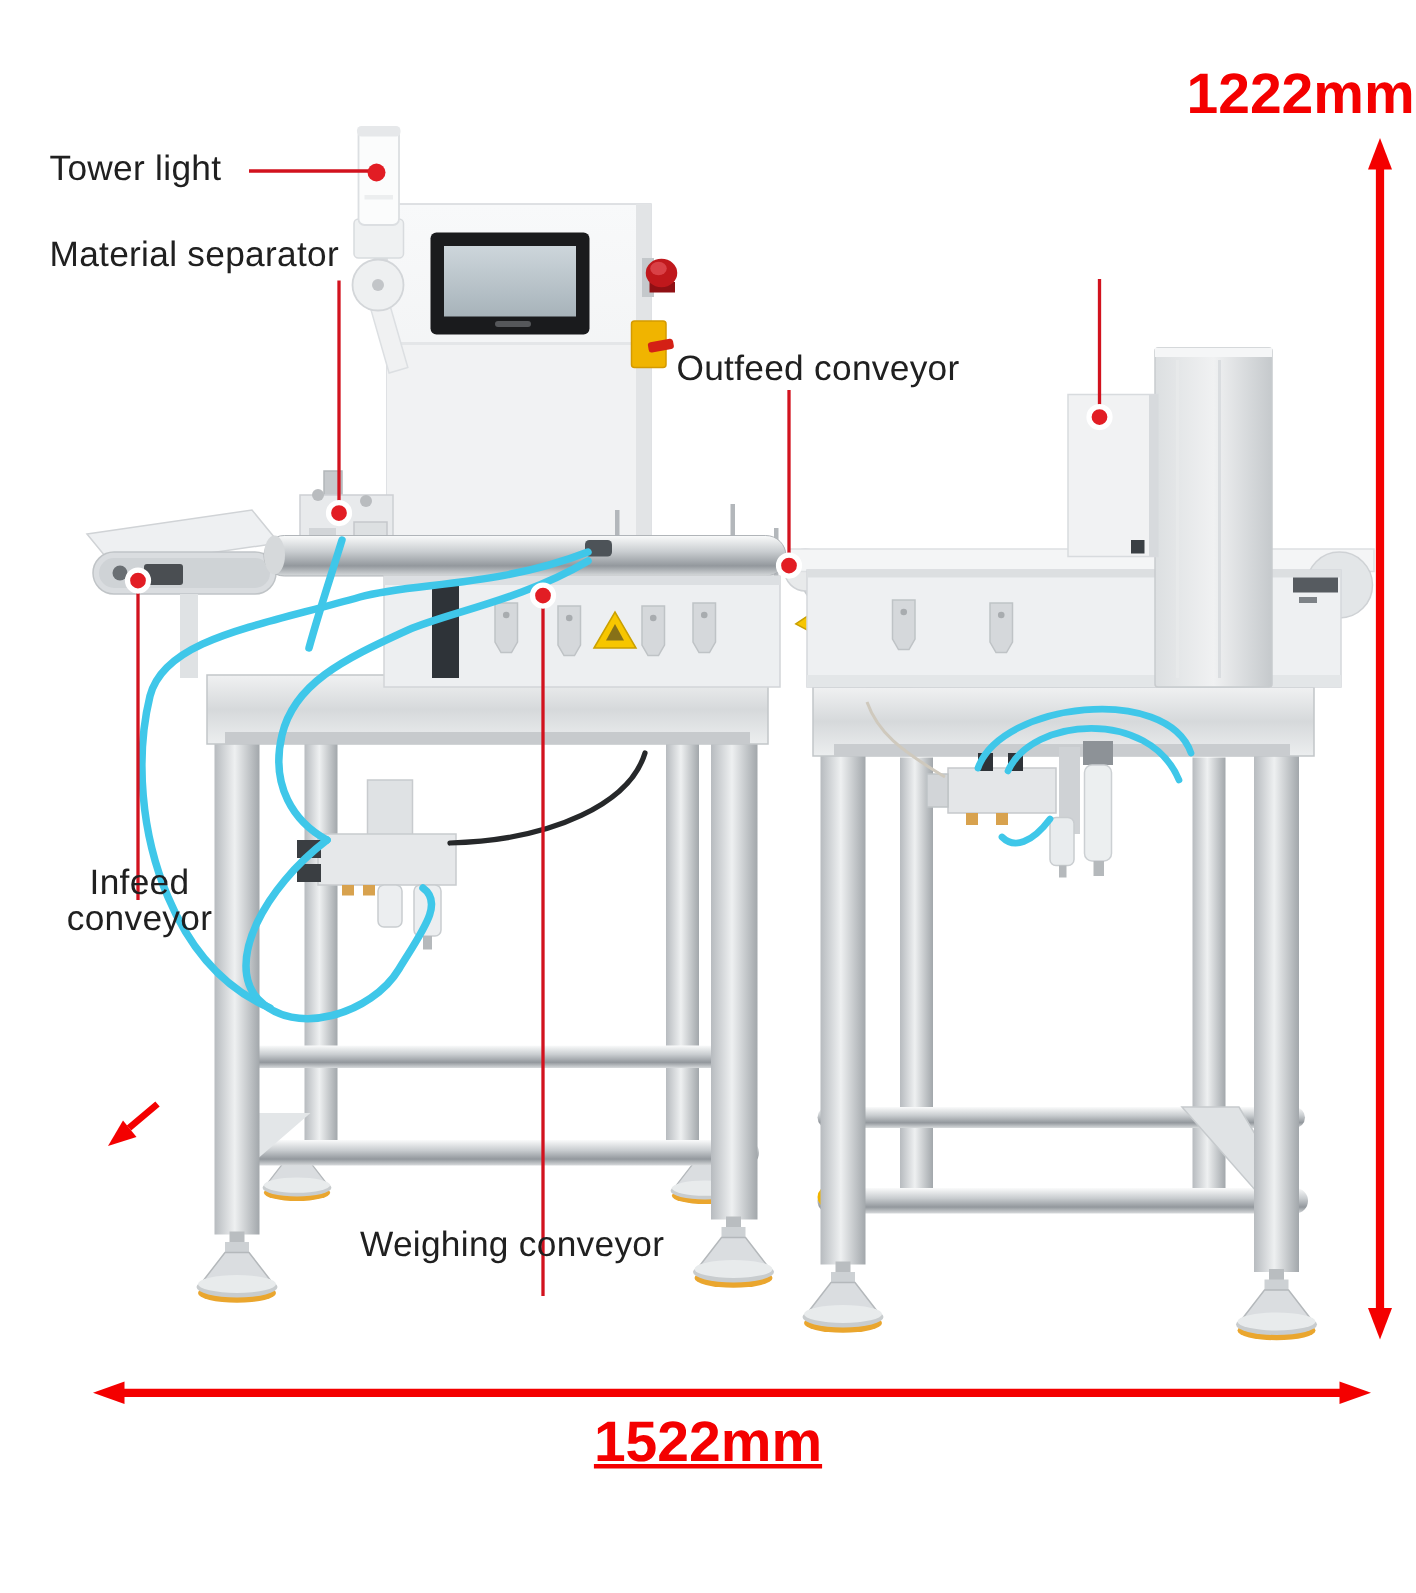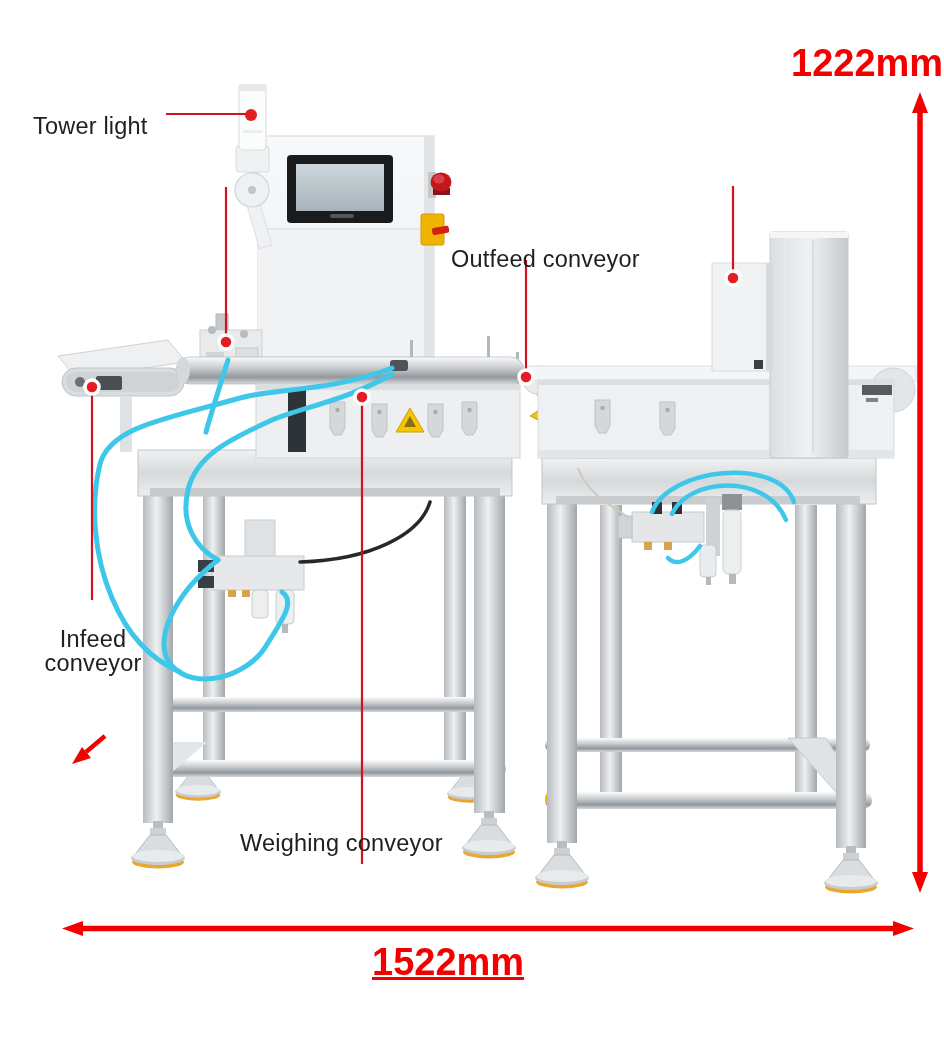--- a/index.html
+++ b/index.html
@@ -6,30 +6,30 @@
   .canvas {
     position:relative; width:944px; height:1062px;
     background:var(--background,#fff); overflow:hidden;
     font-family:"Liberation Sans", sans-serif;
   }
   .layer { position:absolute; left:0; top:0; width:944px; height:1062px; }
   .lbl {
     position:absolute;
     font:400 23.5px/24px "Liberation Sans", sans-serif;
     color:var(--label-text,#202020);
-    letter-spacing:.2px; white-space:nowrap;margin-top:14px;
+    letter-spacing:.2px; white-space:nowrap;
   }
   .lbl.wrap { white-space:normal; text-align:center; }
   .dim {
     position:absolute;
     font:700 38px/38px "Liberation Sans", sans-serif;
     color:var(--dimension-red,#f40000);
     letter-spacing:0;
   }
-  .dim.center { text-align:left; }
+  .dim.center { text-align:center; }
 </style>
 </head>
 <body>
 
 <div class="canvas">
 
   <svg class="layer" viewBox="0 0 944 1062">
     <defs>
       <linearGradient id="gLeg" x1="0" y1="0" x2="1" y2="0">
         <stop offset="0" stop-color="#b7bbbf"></stop>
@@ -286,25 +286,26 @@
       </g>
       <g>
         <line x1="105" y1="736" x2="86" y2="752" stroke-width="4.5"></line>
         <polygon points="72,764 91,758 82,747" stroke="none"></polygon>
       </g>
     </g>
   </svg>
 
   <div class="lbl" style="left:33px; top:100px;">Tower light</div>
 
+  <div class="lbl" style="left:33px; top:157px;">Material separator</div>
 
 
   <div class="lbl" style="left:451px; top:233px;text-align:right;">Outfeed conveyor</div>
 
-  <div class="lbl wrap" style="left:40px; top:613px; width:106px;">Infeed conveyor</div>
+  <div class="lbl wrap" style="left:40px; top:576px; width:106px;">Infeed conveyor</div>
 
   <div class="lbl" style="left:240px; top:817px;">Weighing conveyor</div>
 
   <div class="dim center" style="left:791px; top:44px; width:152px;">1222mm</div>
 
   <div class="dim center" style="left:372px; top:943px; width:200px;text-decoration:underline;">1522mm</div>
 
 
 </div>
 

